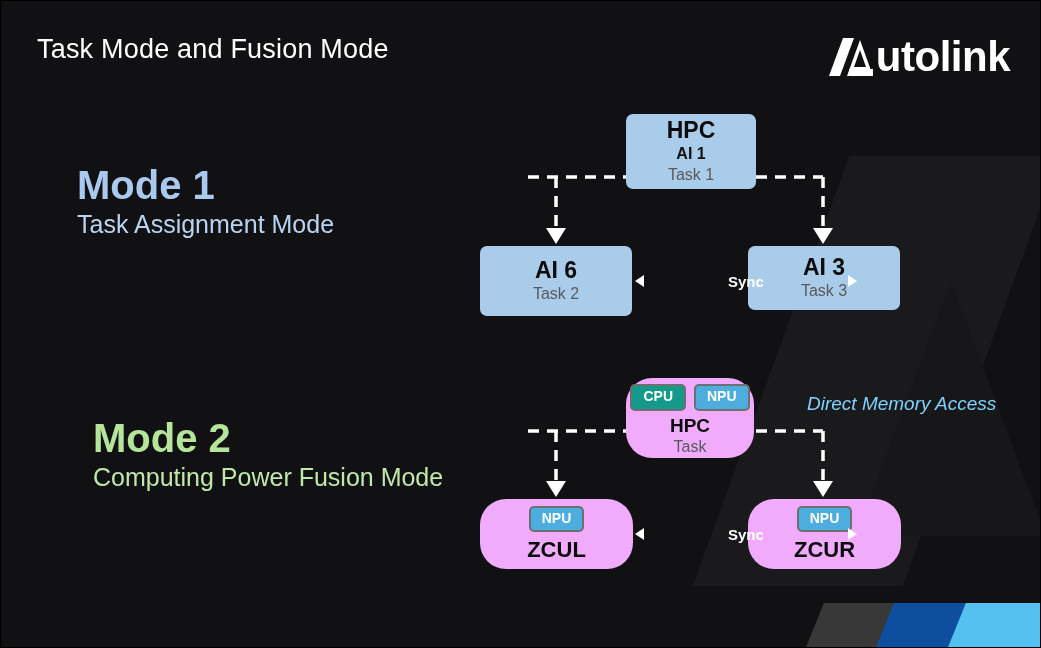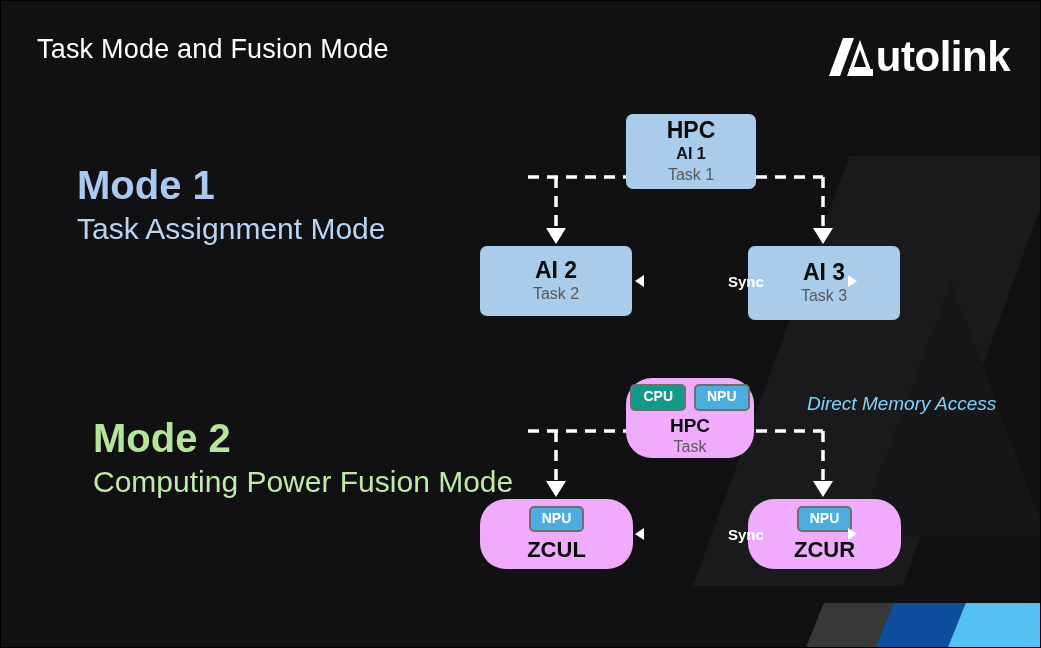--- a/index.html
+++ b/index.html
@@ -99,21 +99,21 @@
 
   
   .mode-caption { position: absolute; }
   .mode-caption .mode-name {
     font-size: 40px;
     font-weight: bold;
     line-height: 1.05;
     white-space: nowrap;
   }
   .mode-caption .mode-sub {
-    font-size: 30px;
+    font-size: 25px;
     font-weight: 400;
     line-height: 1.5;
     white-space: nowrap;
   }
   #mode1-caption { left: 76px; top: 163px; }
   #mode1-caption .mode-name { color: #a9c9ee; }
   #mode1-caption .mode-sub  { color: #b9d4f1; }
   #mode2-caption { left: 92px; top: 416px; }
   #mode2-caption .mode-name { color: #b5e59b; }
   #mode2-caption .mode-sub  { color: #bfe8a9; }
@@ -161,21 +161,21 @@
   }
   .node .n-task {
     font-size: 16px;
     font-weight: 400;
     color: #5a5a5a;
     line-height: 1.3;
   }
 
   #node-hpc1  { left: 625px; top: 113px; width: 130px; height: 75px; }
   #node-ai2   { left: 479px; top: 245px; width: 152px; height: 70px; }
-  #node-ai3   { left: 747px; top: 245px; width: 152px; height: 74px; }
+  #node-ai3   { left: 747px; top: 245px; width: 152px; height: 64px; }
   #node-hpc2  { left: 625px; top: 377px; width: 128px; height: 80px; padding-top: 6px; }
   #node-zcul  { left: 479px; top: 498px; width: 153px; height: 70px; }
   #node-zcur  { left: 747px; top: 498px; width: 153px; height: 70px; }
 
   
   .chip-row {
     display: flex;
     gap: 8px;
     margin-bottom: 4px;
   }
@@ -279,21 +279,21 @@
     <polygon points="812,480 832,480 822,496" fill="#ffffff"></polygon>
   </svg>
 
   <div class="node blue" id="node-hpc1">
     <div class="n-title">HPC</div>
     <div class="n-sub">AI 1</div>
     <div class="n-task">Task 1</div>
   </div>
 
   <div class="node blue" id="node-ai2">
-    <div class="n-title">AI 2</div>
+    <div class="n-title">AI 6</div>
     <div class="n-task">Task 2</div>
   </div>
 
   <div class="node blue" id="node-ai3">
     <div class="n-title">AI 3</div>
     <div class="n-task">Task 3</div>
   </div>
 
   <div class="sync" id="sync-1">
     <div class="arrow-l"></div>

